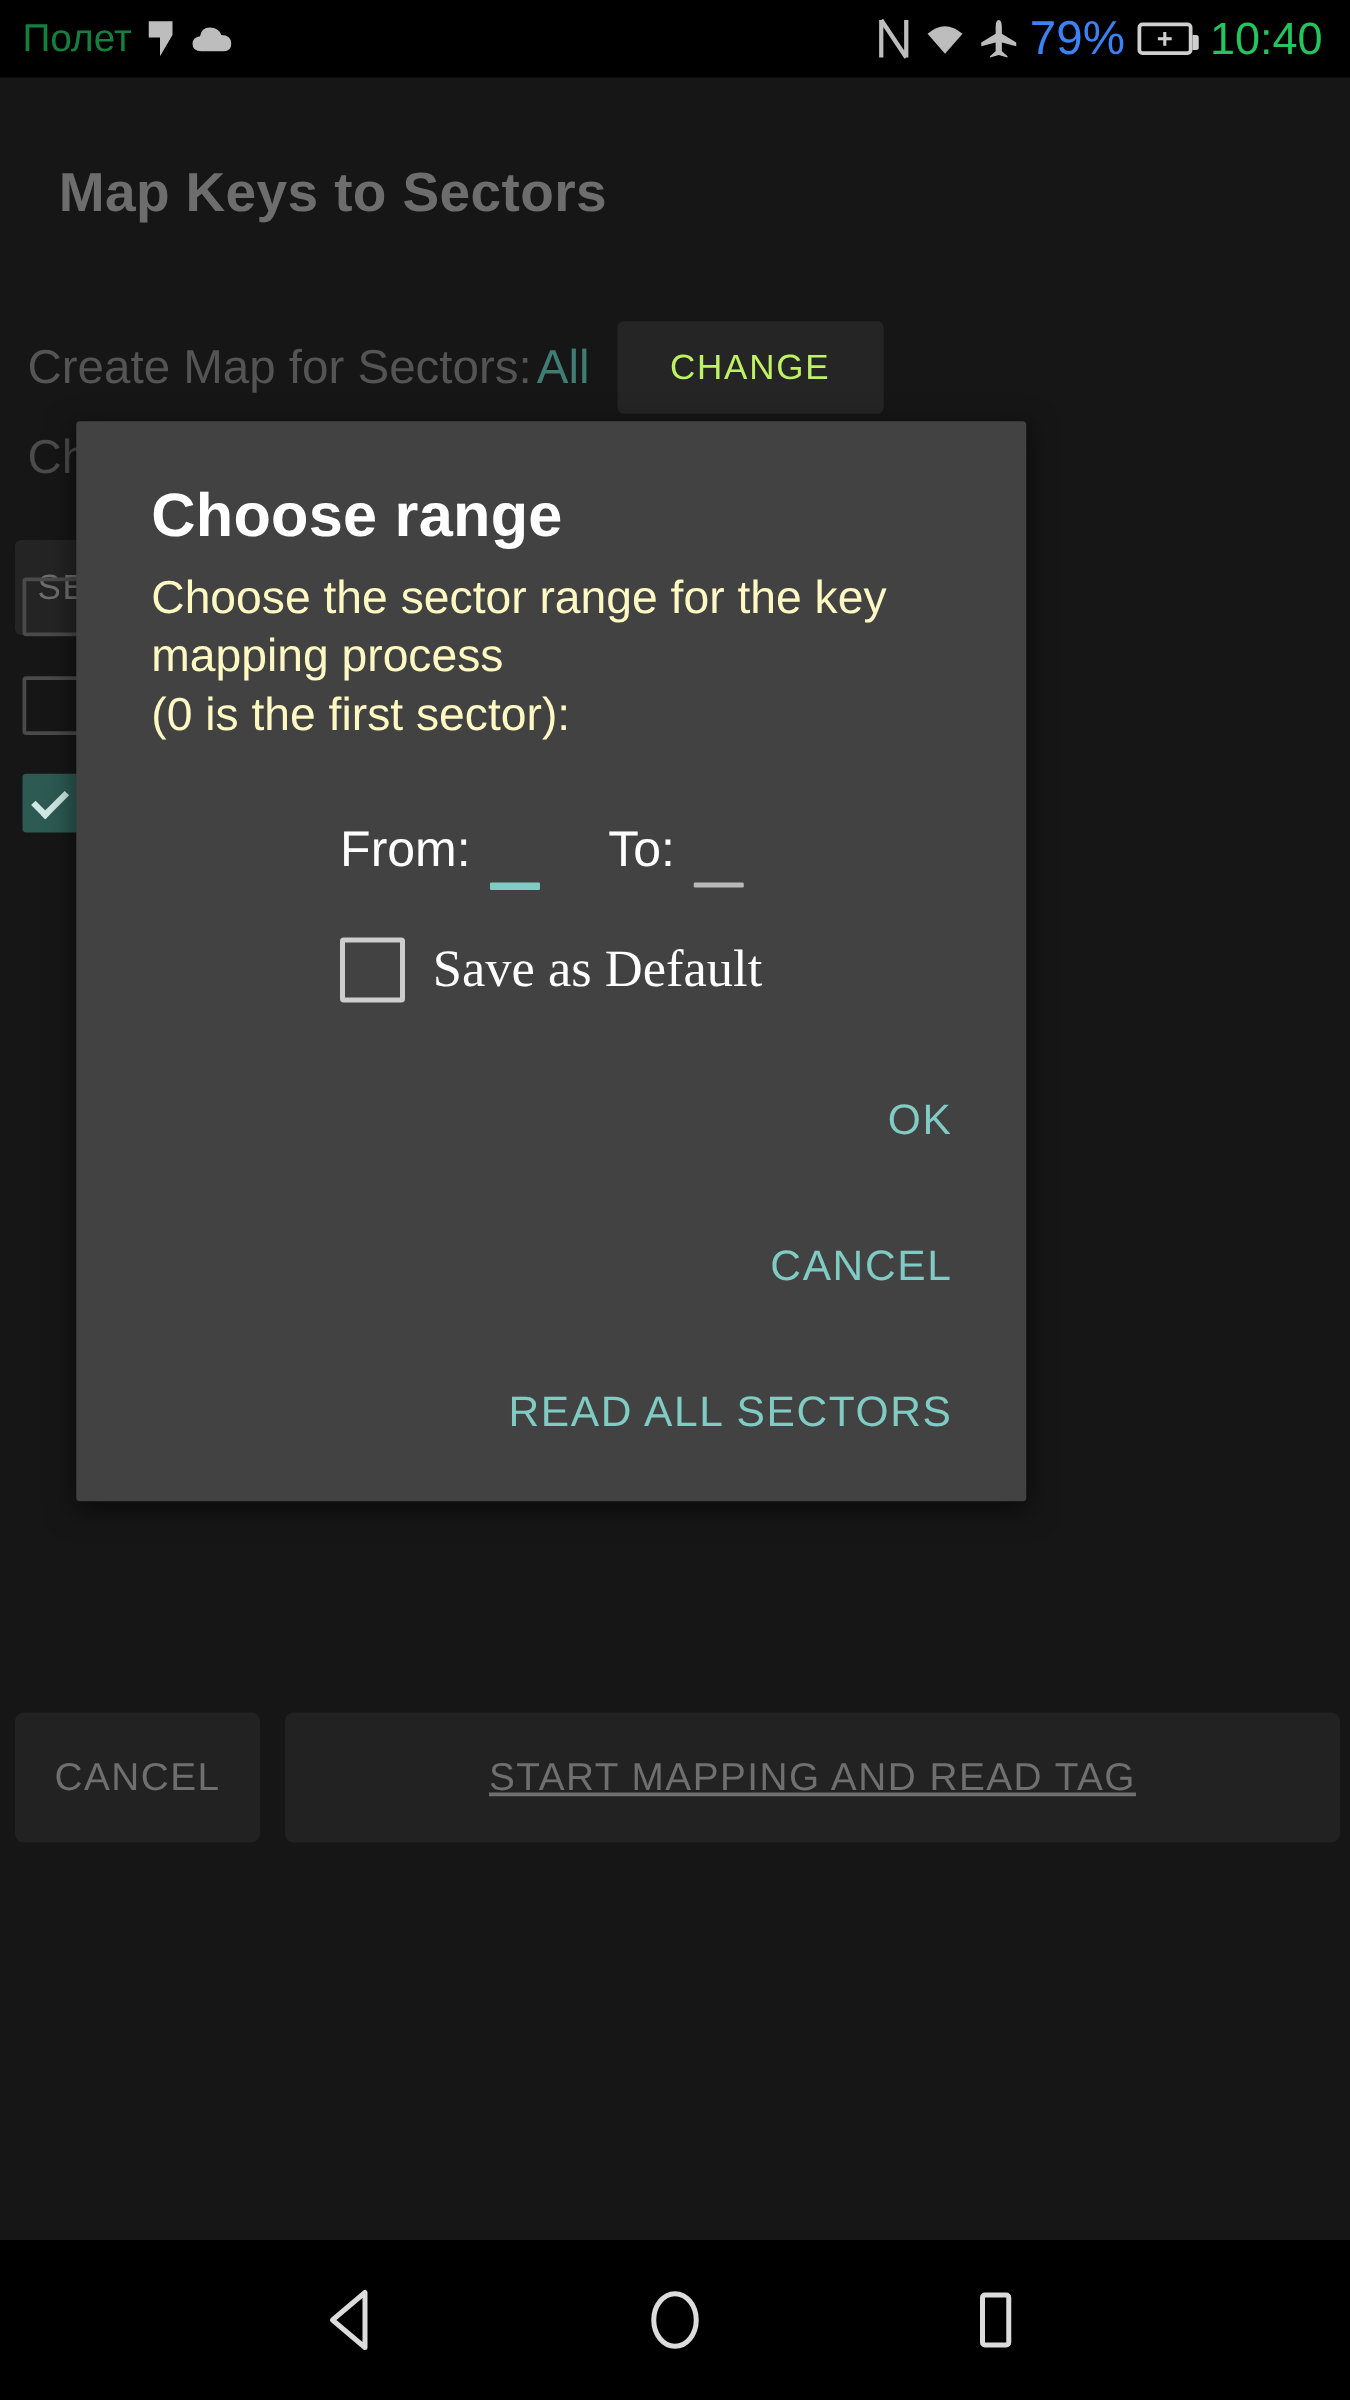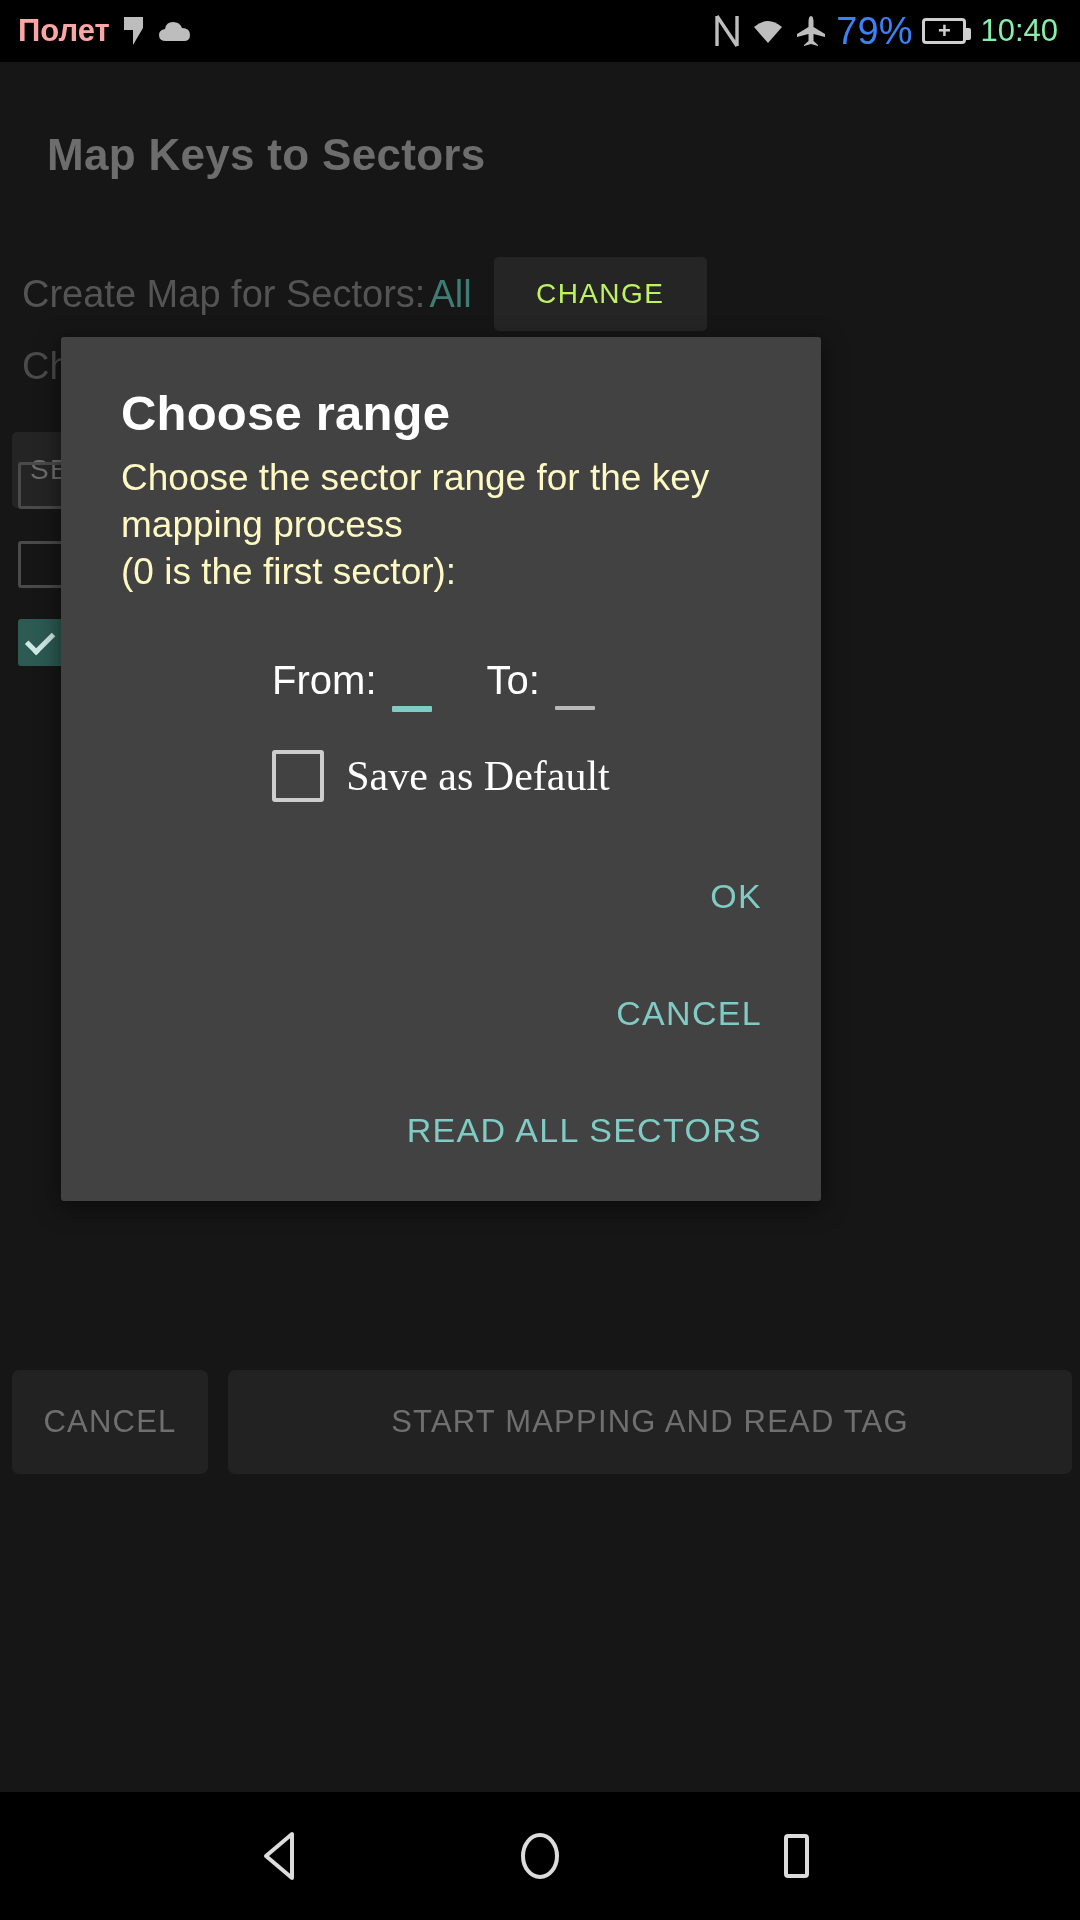--- a/index.html
+++ b/index.html
@@ -13,28 +13,28 @@
 
   
   #statusbar{
     position:absolute; left:0; top:0; width:1080px; height:62px;
     background:#000; color:#b6b6b6;
   }
   #sb-left{
     position:absolute; left:18px; top:0; height:62px;
     display:flex; align-items:center; gap:11px;
   }
-  #sb-carrier{ font-size:31px; color:#fca5a5; letter-spacing:0px;font-weight:bold; }
+  #sb-carrier{ font-size:31px; color:#15803d; letter-spacing:0px; }
   .sb-ic{ display:block; }
   #sb-right{
     position:absolute; right:22px; top:0; height:62px;
     display:flex; align-items:center; gap:10px;
   }
   #sb-batt-pct{ font-size:38px; color:#3b82f6; }
-  #sb-clock{ font-size:31px; color:#86efac; margin-left:4px; }
+  #sb-clock{ font-size:36px; color:#22c55e; margin-left:4px; }
   .batt-body{
     width:44px;height:26px;border:3px solid #cfcfcf;border-radius:4px;
     position:relative;display:flex;align-items:center;justify-content:center;
   }
   .batt-body::after{
     content:"";position:absolute;right:-8px;top:7px;width:5px;height:12px;
     background:#cfcfcf;border-radius:0 2px 2px 0;
   }
   .batt-plus{ color:#cfcfcf;font-size:22px;line-height:1;font-weight:bold; }
 
@@ -104,20 +104,21 @@
   }
   #btn-cancel-main{
     width:196px; height:104px; background:#222222; border:none; border-radius:7px;
     color:#6f6f6f; font-size:31px; letter-spacing:1.2px;
     font-family:"Liberation Sans", sans-serif;
   }
   #btn-start-main{
     flex:1; height:104px; background:#222222; border:none; border-radius:7px;
     color:#6f6f6f; font-size:31px; letter-spacing:1.2px;
     font-family:"Liberation Sans", sans-serif;
+    text-decoration:underline;
   }
 
   
   #dialog{
     position:absolute; left:61px; top:337px; width:760px; height:864px;
     background:#424242; border-radius:3px;
     box-shadow:0 6px 24px rgba(0,0,0,0.55);
   }
   #dlg-title{
     position:absolute; left:60px; top:48px;

